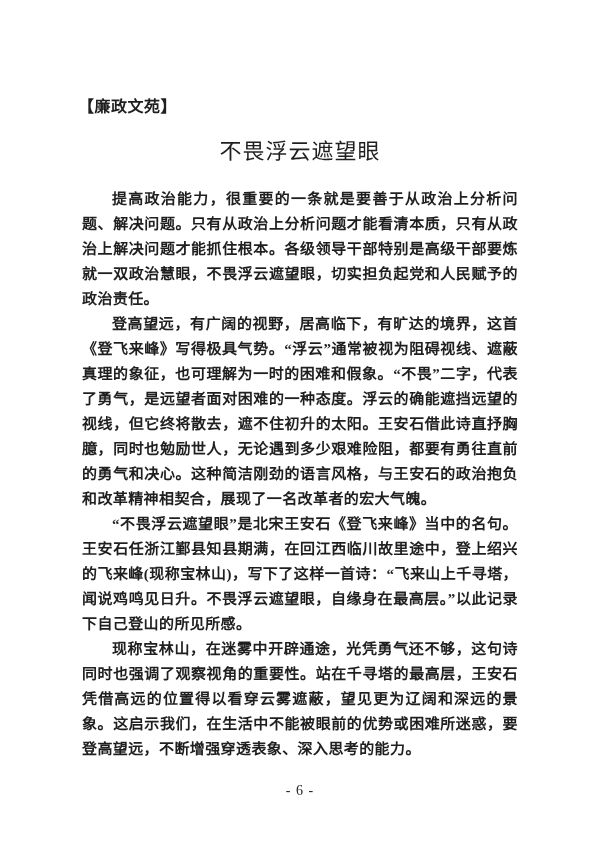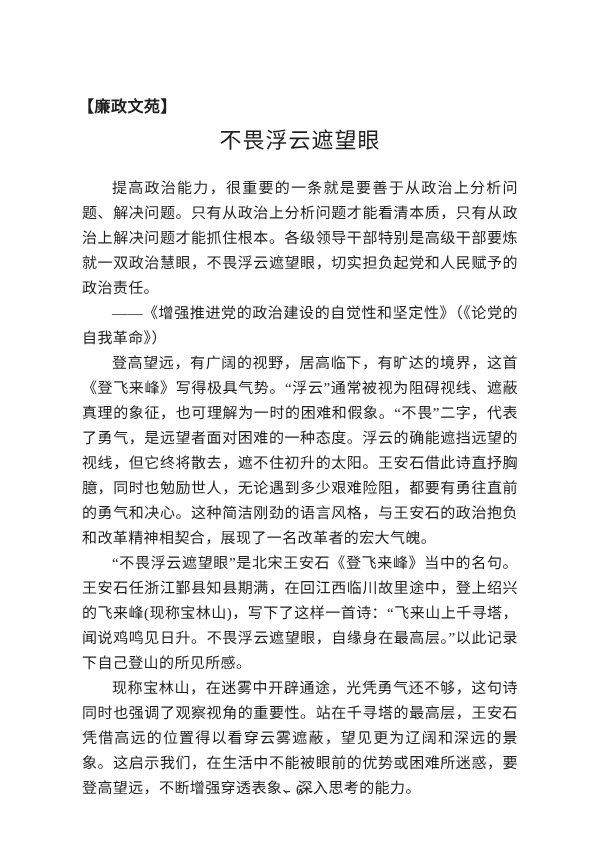--- a/index.html
+++ b/index.html
@@ -21,30 +21,31 @@
   }
   .section-label {
     font-size: 16px;
     font-weight: bold;
     line-height: 20px;
     letter-spacing: 0.5px;
     color: #1f1f1f;
     margin-left: -4px; 
   }
   .doc-title {
-    margin-top: 11px;
+    margin-top: 22px;
     text-align: center;
     font-size: 22px;
     font-weight: normal;
     line-height: 26px;
     letter-spacing: 1px;
     color: #1f1f1f;
   }
   .article {
     margin-top: 22px;
+    font-weight: bold;
   }
   .article p {
     margin: 0;
     font-size: 15px;
     line-height: 25px;
     text-align: justify;
     text-justify: inter-ideograph;
     text-indent: 2em;
     letter-spacing: 0.4px;
     color: #1f1f1f;
@@ -65,21 +66,20 @@
 <body>
 
 <div class="page">
 
   <div class="section-label">【廉政文苑】</div>
 
   <h1 class="doc-title">不畏浮云遮望眼</h1>
 
   <div class="article">
     <p>提高政治能力，很重要的一条就是要善于从政治上分析问题、解决问题。只有从政治上分析问题才能看清本质，只有从政治上解决问题才能抓住根本。各级领导干部特别是高级干部要炼就一双政治慧眼，不畏浮云遮望眼，切实担负起党和人民赋予的政治责任。</p>
-    <p>——《增强推进党的政治建设的自觉性和坚定性》（《论党的自我革命》）</p>
     <p>登高望远，有广阔的视野，居高临下，有旷达的境界，这首《登飞来峰》写得极具气势。“浮云”通常被视为阻碍视线、遮蔽真理的象征，也可理解为一时的困难和假象。“不畏”二字，代表了勇气，是远望者面对困难的一种态度。浮云的确能遮挡远望的视线，但它终将散去，遮不住初升的太阳。王安石借此诗直抒胸臆，同时也勉励世人，无论遇到多少艰难险阻，都要有勇往直前的勇气和决心。这种简洁刚劲的语言风格，与王安石的政治抱负和改革精神相契合，展现了一名改革者的宏大气魄。</p>
     <p>“不畏浮云遮望眼”是北宋王安石《登飞来峰》当中的名句。王安石任浙江鄞县知县期满，在回江西临川故里途中，登上绍兴的飞来峰(现称宝林山)，写下了这样一首诗：“飞来山上千寻塔，闻说鸡鸣见日升。不畏浮云遮望眼，自缘身在最高层。”以此记录下自己登山的所见所感。</p>
     <p>现称宝林山，在迷雾中开辟通途，光凭勇气还不够，这句诗同时也强调了观察视角的重要性。站在千寻塔的最高层，王安石凭借高远的位置得以看穿云雾遮蔽，望见更为辽阔和深远的景象。这启示我们，在生活中不能被眼前的优势或困难所迷惑，要登高望远，不断增强穿透表象、深入思考的能力。</p>
   </div>
 
   <div class="page-footer">- 6 -</div>
 
 </div>
 
 </body></html>

